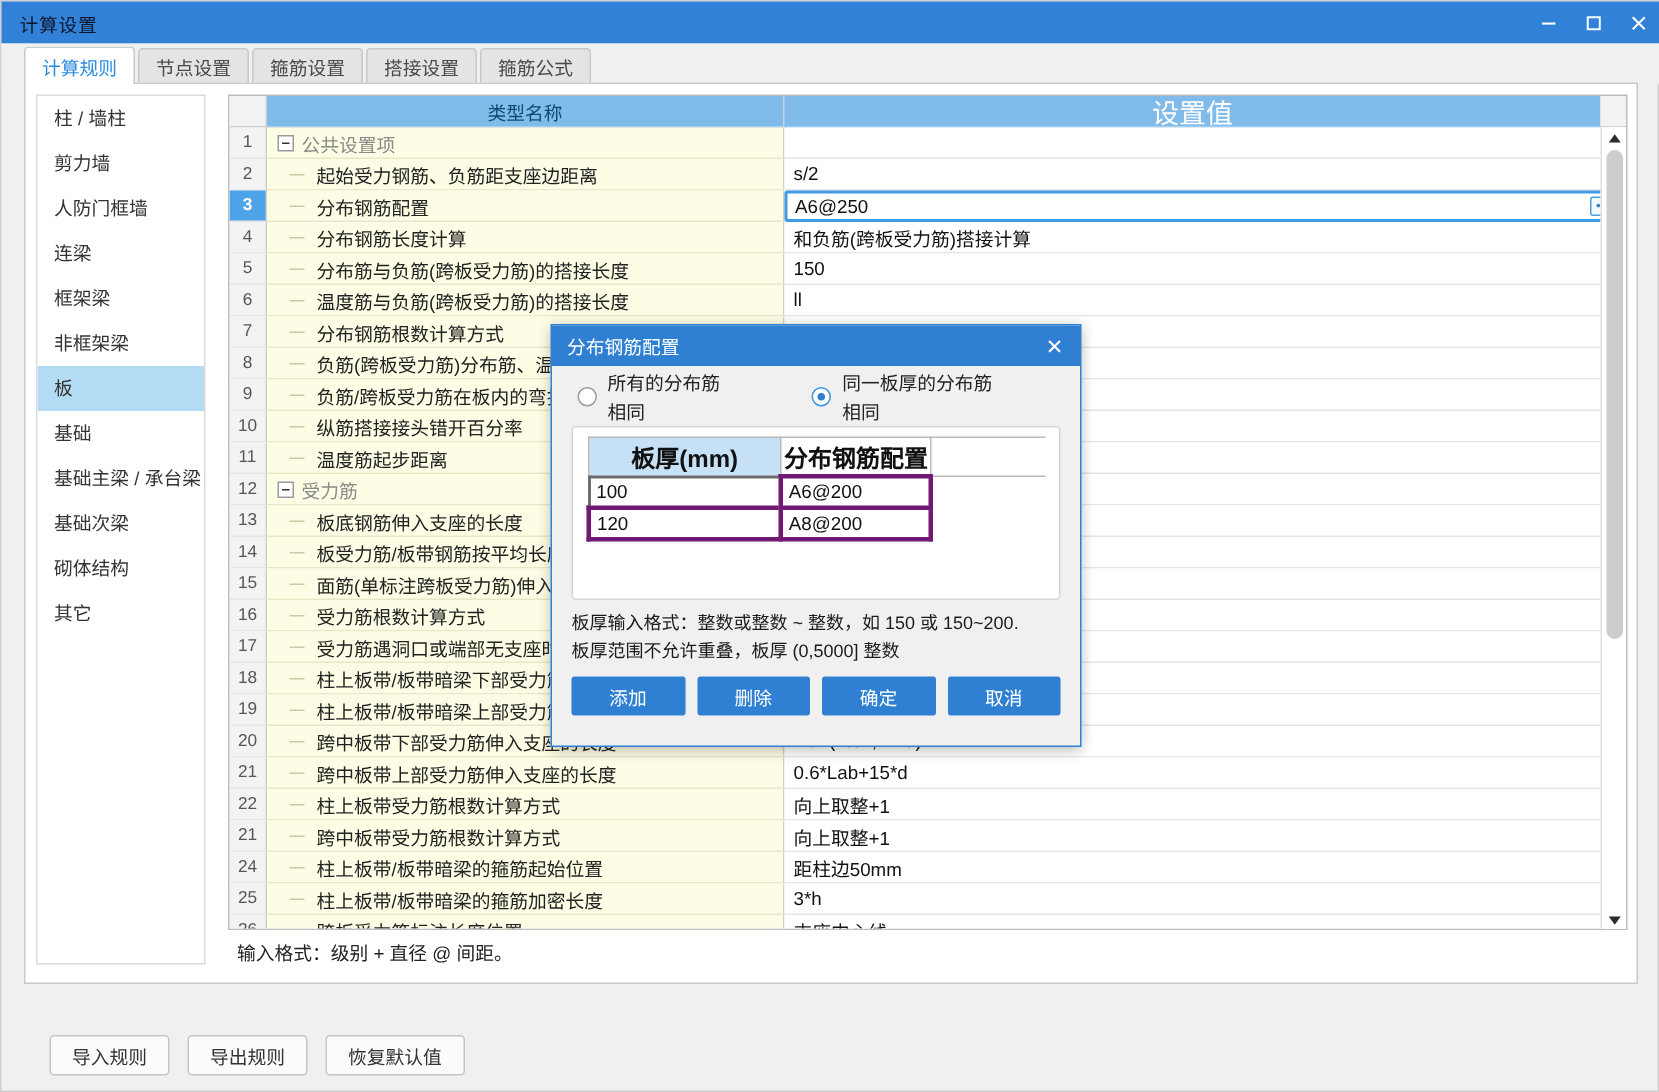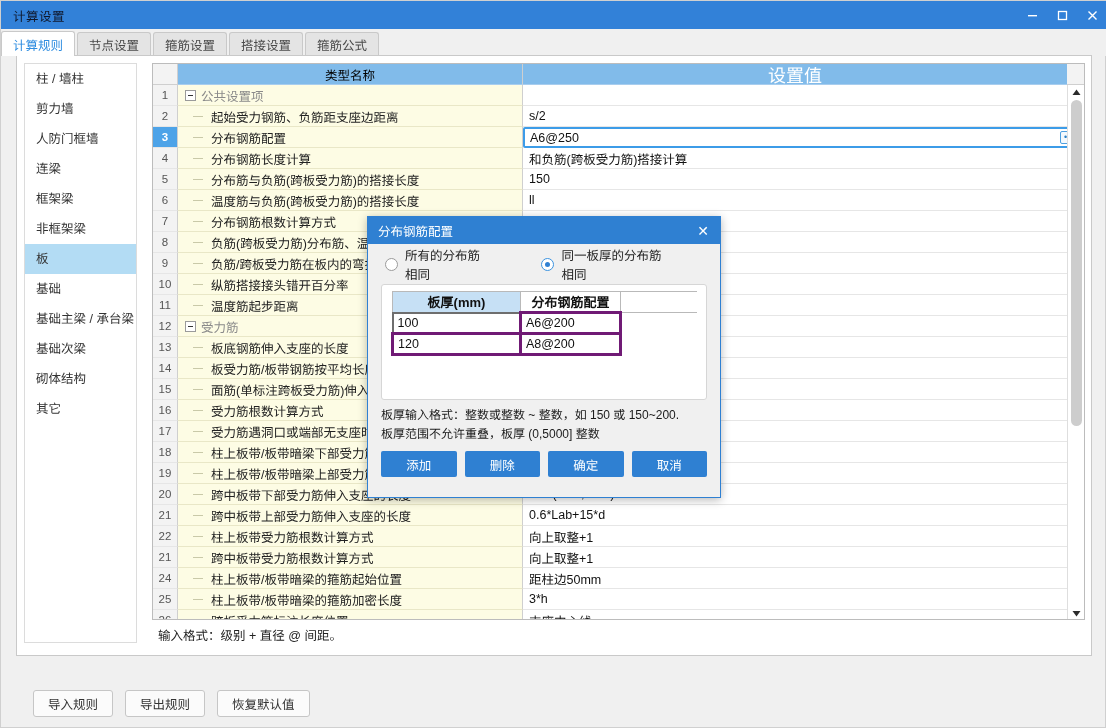--- a/index.html
+++ b/index.html
@@ -36,20 +36,21 @@
     color: #fff;
   }
   .winbtn svg { display:block; }
 
   
   .tabbar {
     position: absolute; left: 0; top: 28px;
     width: 1106px; height: 27px;
     background: #f0f0f0;
     display: flex; align-items: flex-end;
+    padding-left: 15px;
   }
   .tab {
     height: 24px; padding: 0 11px;
     display: flex; align-items: center;
     font-size: 12.5px; color: #4a4a4a;
     background: #e4e4e4;
     border: 1px solid #c9c9c9;
     border-bottom: none;
     border-radius: 3px 3px 0 0;
     margin-right: 2px;
@@ -97,21 +98,21 @@
   .grid-header {
     display: flex; height: 21px;
     background: #f3f3f3;
   }
   .gh-num {
     width: 25px; border-right: 1px solid #cfcfcf;
     border-bottom: 1px solid #cfcfcf; background: #f3f3f3;
   }
   .gh-name {
     width: 345px;
-    background: #81bbea; color: #000000;
+    background: #81bbea; color: #0c4a6e;
     font-size: 12.5px; font-weight: normal;
     display: flex; align-items: center; justify-content: center;
     border-right: 1px solid #cfcfcf;
     border-bottom: 1px solid #a8cdee;
   }
   .gh-val {
     flex: 1;
     background: #81bbea; color: #fff;
     font-size: 18px;
     display: flex; align-items: center; justify-content: center;
@@ -262,21 +263,21 @@
     width: 5px; height: 5px; border-radius: 50%; background: #2f80d2;
   }
 
   .dlg-tablebox {
     margin: 0 13px; height: 116px;
     background: #ffffff; border: 1px solid #d6d6d6; border-radius: 3px;
     padding: 6px 9px;
   }
   .dtable { border-collapse: collapse; width: 100%; }
   .dtable th {
-    height: 20px; font-size: 13px; font-weight: bold;
+    height: 20px; font-size: 16px; font-weight: bold;
     background: #c6e0f5; border: 1px solid #b9b9b9; color: #111; margin-left: 20px;
   }
   .dtable th.col2 { background: #ffffff; border-left: none; }
   .dtable th.col3 { background: #ffffff; border-left: none; border-right: none; }
   .dtable td {
     height: 21px; font-size: 12.5px; color: #111;
     border: 3px solid #701a75; padding-left: 4px;
     background: #fff;
   }
   .dtable td.sel { border: 2px solid #6e6e6e; }

